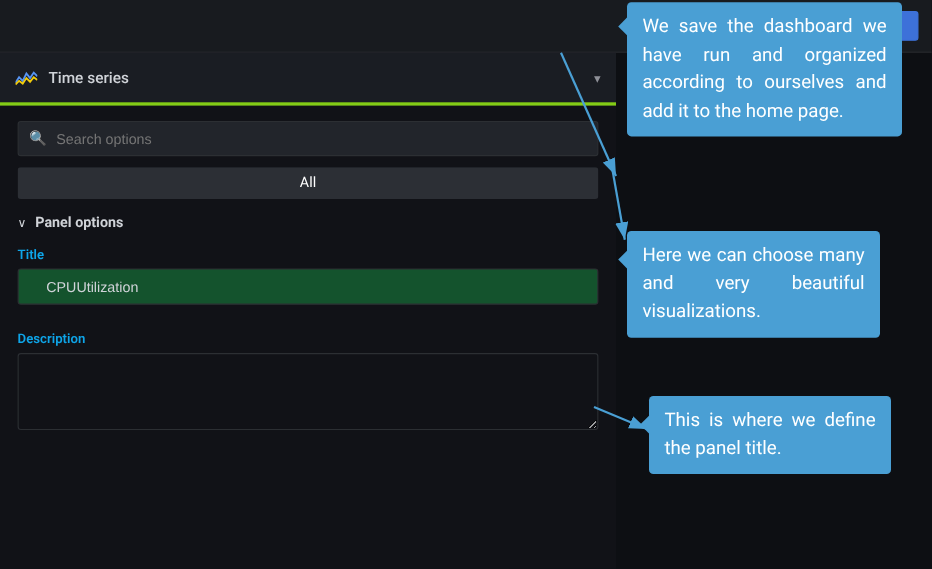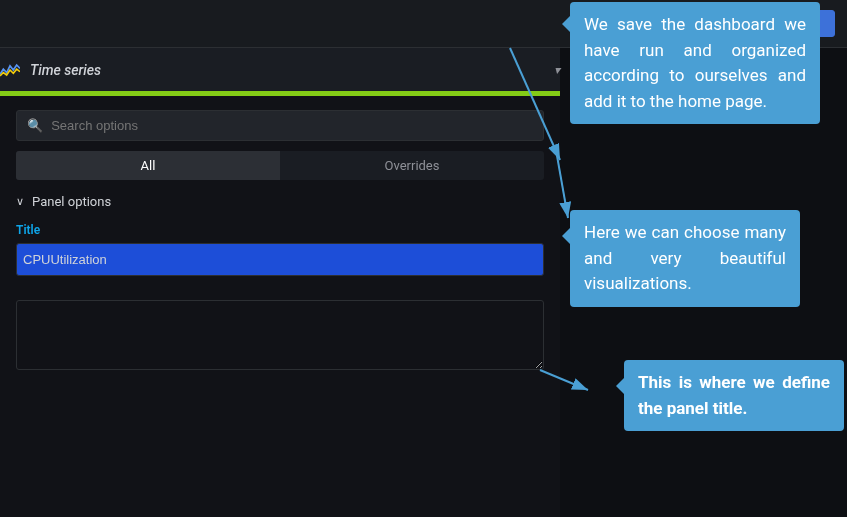--- a/index.html
+++ b/index.html
@@ -65,25 +65,24 @@
       bottom: 0;
       background: #111217;
     }
 
     
     .viz-selector {
       display: flex;
       align-items: center;
       justify-content: space-between;
       background: #1a1d23;
-      border-bottom: 5px solid #84cc16;
-      padding: 0 0;
+      border-bottom: 3px solid #84cc16;
+      padding: 0 14px;
       height: 48px;
       cursor: pointer;
-      font-style: italic;
     }
 
     .viz-selector-left {
       display: flex;
       align-items: center;
       gap: 10px;
     }
 
     .viz-icon {
       width: 20px;
@@ -172,38 +171,38 @@
     }
 
     .section-chevron {
       color: #d0d3d8;
       font-size: 11px;
     }
 
     .section-title {
       color: #d0d3d8;
       font-size: 13px;
-      font-weight: 400;
+      font-weight: 700;
     }
 
     .field-label {
       color: #0ea5e9;
       font-size: 12px;
       font-weight: 600;
       margin-bottom: 6px;
     }
 
     .field-input {
       width: 100%;
-      background: #1d4ed8;
+      background: #14532d;
       border: 1px solid #2c2f33;
       border-radius: 3px;
       color: #d0d3d8;
       font-size: 13px;
-      padding: 8px 6px;
+      padding: 8px 25px;
       outline: none;
       margin-bottom: 24px;
     }
 
     .field-textarea {
       width: 100%;
       background: #111217;
       border: 1px solid #2c2f33;
       border-radius: 3px;
       color: #d0d3d8;
@@ -256,23 +255,22 @@
 
     .tooltip-2::before {
       left: -16px;
       top: 18px;
       border-right-color: #4a9fd4;
     }
 
     
     .tooltip-3 {
       top: 360px;
-      left: 624px;
+      left: 590px;
       width: 220px;
-      font-weight: bold;
     }
 
     .tooltip-3::before {
       left: -16px;
       top: 18px;
       border-right-color: #4a9fd4;
     }
 
     
     .arrow-svg {
@@ -321,32 +319,32 @@
 
   <div class="search-area">
     <div class="search-box">
       <span class="search-icon">🔍</span>
       <input class="search-input" type="text" placeholder="Search options" style="">
     </div>
   </div>
 
   <div class="tabs">
     <div class="tab tab-all">All</div>
-    <div class="tab tab-overrides">Overrides</div>
   </div>
 
   <div class="panel-options">
     <div class="section-header">
       <span class="section-chevron">∨</span>
       <span class="section-title">Panel options</span>
     </div>
 
     <div class="field-label">Title</div>
     <input class="field-input" type="text" value="CPUUtilization" style="">
 
+    <div class="field-label">Description</div>
     <textarea class="field-textarea" style=""></textarea>
   </div>
 
 </div>
 
 <div class="tooltip-box tooltip-1">
   <span>We save the dashboard we have run and organized according to ourselves and add it to the home page.</span>
 </div>
 
 <div class="tooltip-box tooltip-2">

